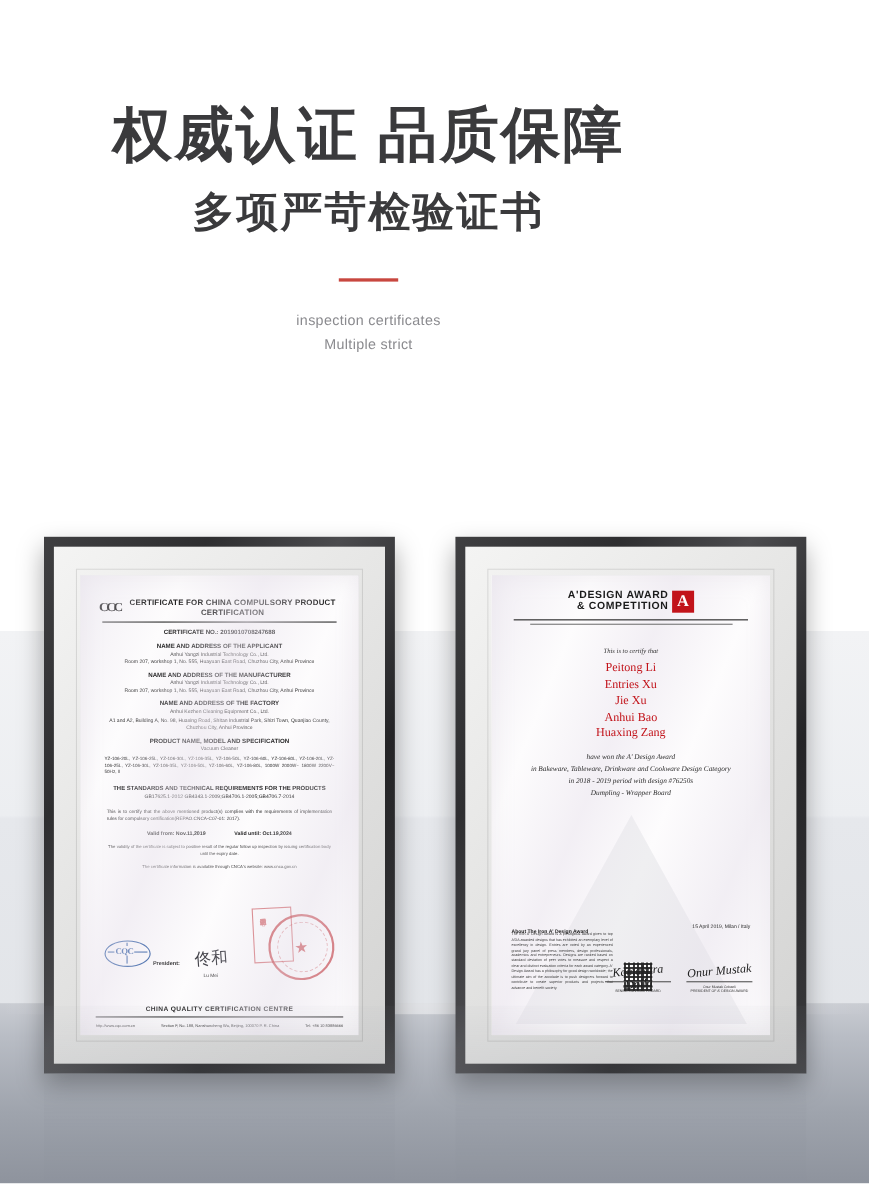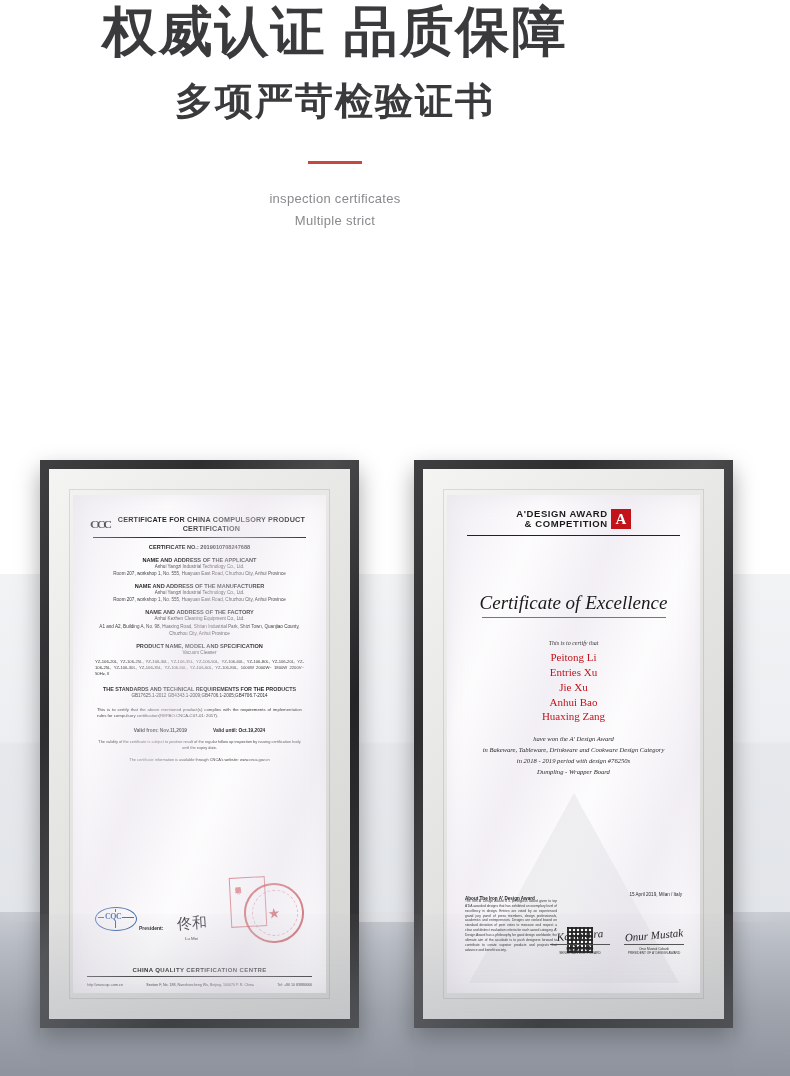--- a/index.html
+++ b/index.html
@@ -11,20 +11,21 @@
     width: 790px;
     height: 1076px;
     font-family: "Liberation Sans", sans-serif;
     overflow: hidden;
     position: relative;
   }
 
   
   .header {
     width: 670px;
+    padding-top: 92px;
     text-align: center;
     background: #ffffff;
   }
   .title-main {
     font-size: 54px;
     font-weight: bold;
     color: #3a3a3c;
     letter-spacing: 2px;
     line-height: 1.15;
     font-family: "Liberation Sans", sans-serif;
@@ -74,23 +75,23 @@
     left: 0;
     top: 480px;
     width: 790px;
     height: 10px;
     background: linear-gradient(90deg, rgba(255,255,255,0) 0%, rgba(255,255,255,.45) 35%, rgba(255,255,255,.45) 65%, rgba(255,255,255,0) 100%);
   }
 
   
   .frame {
     position: absolute;
-    top: 28px;
+    top: 56px;
     width: 319px;
-    height: 568px;
+    height: 488px;
     background: linear-gradient(120deg, #3f3f41 0%, #2e2e30 25%, #4b4b4e 45%, #242426 70%, #3a3a3c 100%);
     box-shadow: 0 10px 22px rgba(0,0,0,.35);
     padding: 9px;
     box-sizing: border-box;
   }
   .frame.left  { left: 40px; }
   .frame.right { left: 414px; }
 
   .mat {
     width: 100%;
@@ -644,21 +645,20 @@
 
           <div class="ad-head">
             <div class="ad-head-text">
               <div class="ad-l1">A'DESIGN AWARD</div>
               <div class="ad-l2">&amp; COMPETITION</div>
             </div>
             <div class="ad-logo-box">A</div>
           </div>
           <div class="ad-rule"></div>
 
-          <div class="ad-cert-title">Certificate of Excellence</div>
           <div class="ad-cert-title-line"></div>
 
           <div class="ad-this">This is to certify that</div>
 
           <div class="ad-names">
             <div class="ad-name">Peitong Li</div>
             <div class="ad-name">Entries Xu</div>
             <div class="ad-name">Jie Xu</div>
             <div class="ad-name">Anhui Bao</div>
             <div class="ad-name">Huaxing Zang</div>

